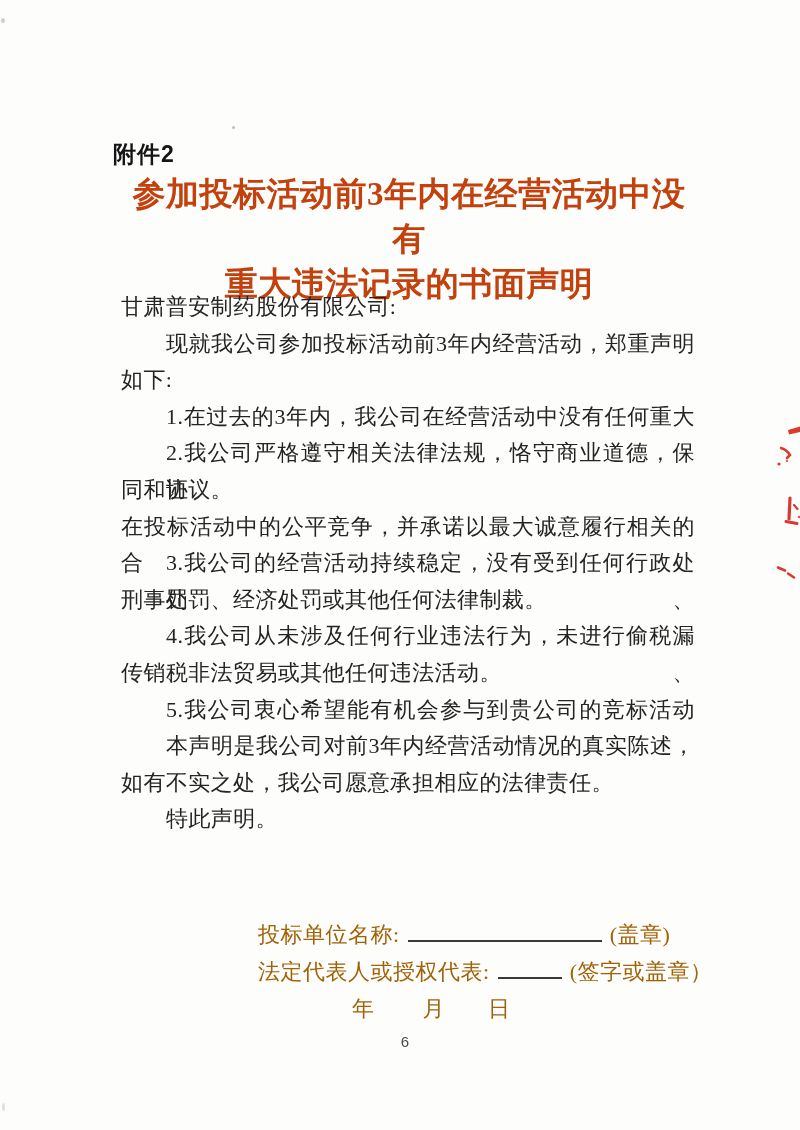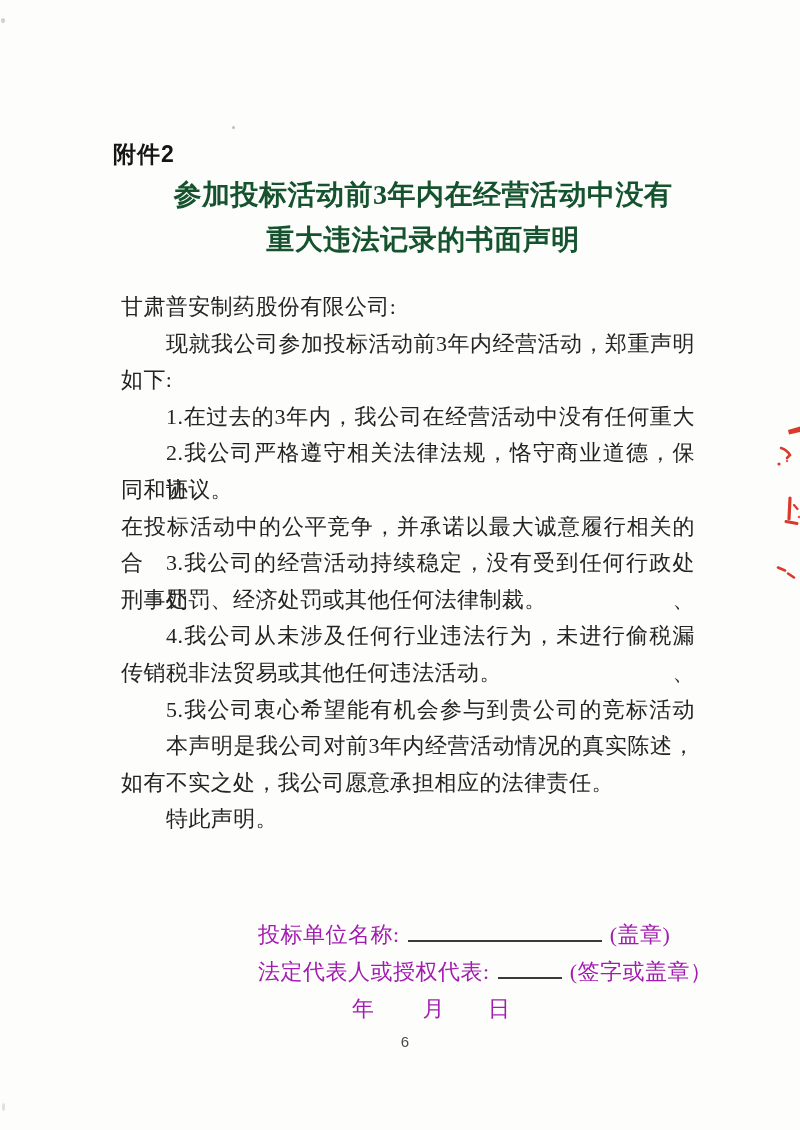--- a/index.html
+++ b/index.html
@@ -22,27 +22,27 @@
     top: 98px;
     font-size: 23px;
     font-weight: 700;
     color: #151515;
     letter-spacing: 1px;
     font-family: "Liberation Sans", "DejaVu Sans", sans-serif;
     margin-top: 41px;
   }
   .doc-title {
     position: absolute;
-    left: 136px;
+    left: 122px;
     top: 172px;
     width: 574px;
     text-align: center;
-    font-size: 28px;
+    font-size: 33px;
     font-weight: 700;
-    color: #14532d;
+    color: #c2410c;
     line-height: 45px;
     letter-spacing: 0.5px;
   }
   .doc-title .title-line { display: block; }
   .doc-body {
     position: absolute;
     left: 121px;
     top: 289px;
     width: 574px;
     font-size: 22px;
@@ -60,21 +60,21 @@
     text-align-last: justify;
     -moz-text-align-last: justify;
   }
   .body-line.indent { padding-left: 45px; }
   .signature-block {
     position: absolute;
     left: 258px;
     top: 916px;
     width: 440px;
     font-size: 22px;
-    color: #a21caf;
+    color: #a16207;
   }
   .sig-line {
     height: 37px;
     line-height: 37px;
     white-space: nowrap;
     letter-spacing: 0.5px;
   }
   .blank {
     display: inline-block;
     border-bottom: 2px solid #3a3a3a;

